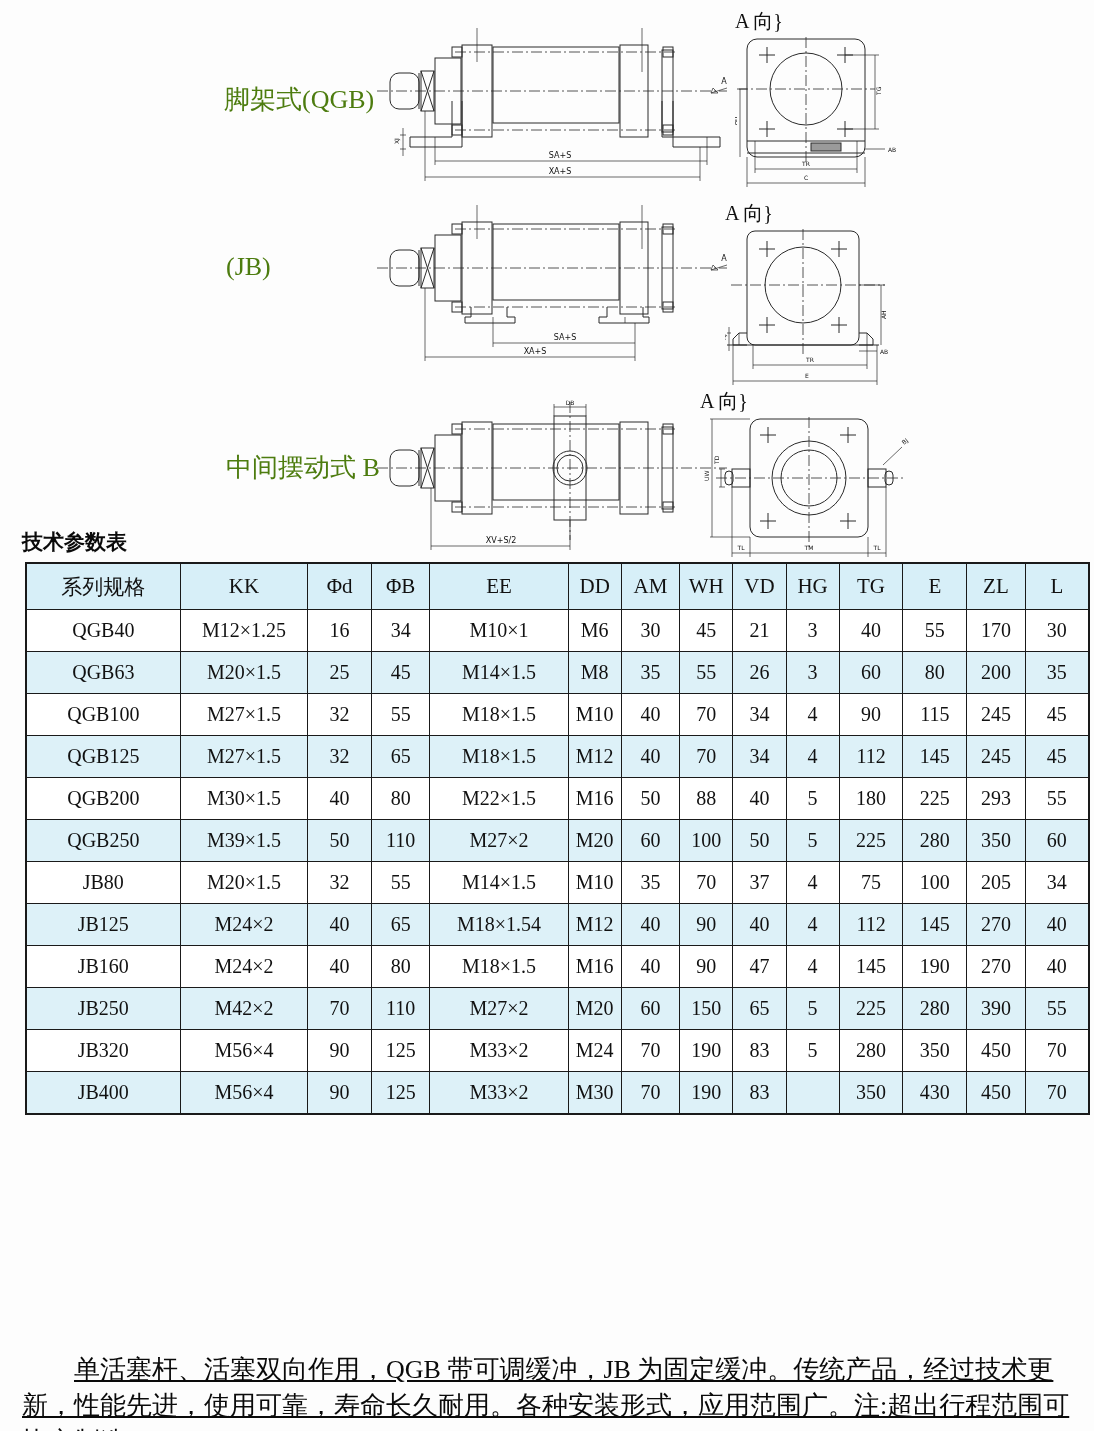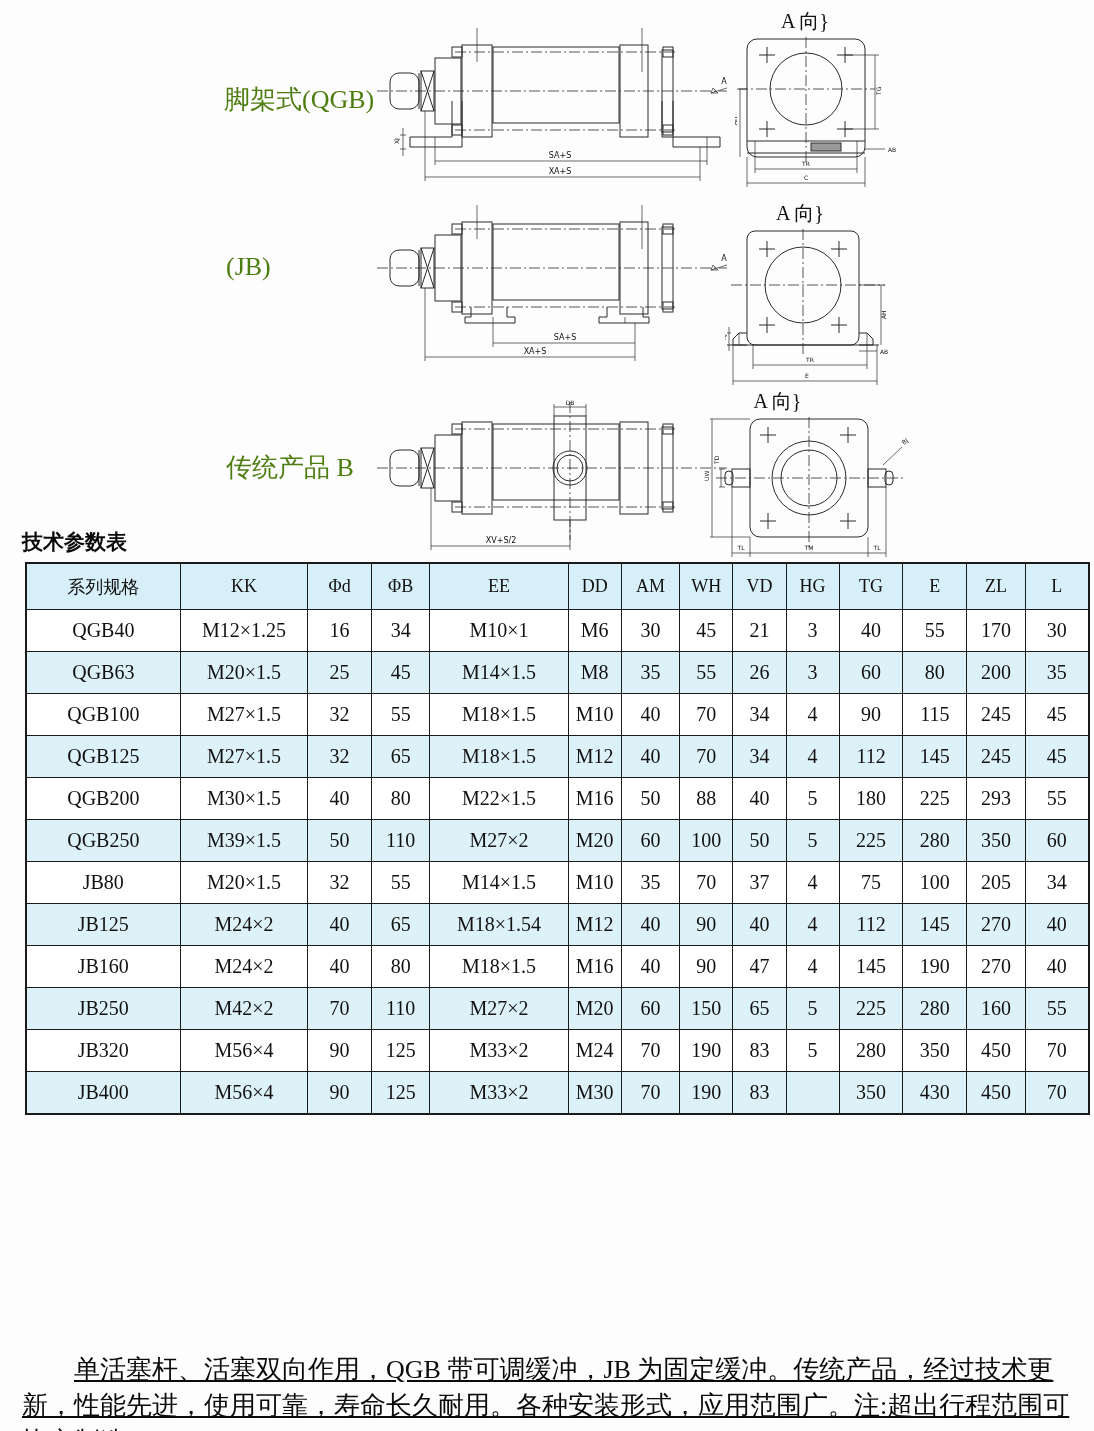--- a/index.html
+++ b/index.html
@@ -18,21 +18,21 @@
     overflow:hidden;
   }
   .diag-label{
     position:absolute;
     font-size:26px;
     color:#4d7c0f;
     white-space:nowrap;
   }
   .aview{position:absolute;}
   .aview-title{
-    text-align:center;
+    text-align:left;
     padding-right:45px;
     font-size:20px;
     color:#111;
     margin-bottom:2px;
     white-space:nowrap;
   }
   svg.draw{display:block;}
   svg.draw line, svg.draw rect, svg.draw path, svg.draw circle, svg.draw polyline{
     stroke:#2a2a2a; fill:none; stroke-width:1;
   }
@@ -58,21 +58,21 @@
     border:2.5px solid var(--border);
   }
   table.params th, table.params td{
     border:1.6px solid var(--border);
     text-align:center; vertical-align:middle;
     white-space:nowrap; overflow:hidden;
     font-family:"Liberation Serif","DejaVu Serif",serif;
     font-weight:normal;
     padding:0;
   }
-  table.params th{height:45px; font-size:18px; background:var(--header-bg);}
+  table.params th{height:45px; font-size:21px; background:var(--header-bg);}
   table.params td{height:41px; font-size:20px;}
   table.params tbody tr:nth-child(even){background:var(--alt-row);}
   .footer-note{
     position:absolute; left:22px; top:1352px; width:1052px;
     font-size:26px; line-height:36px;
     text-indent:2em; color:#0a0a0a;
     margin:0;
     text-decoration:underline;
   }
   .c0{width:14.5%}.c1{width:12%}.c2{width:6%}.c3{width:5.5%}.c4{width:13%}
@@ -237,21 +237,21 @@
       <line class="thin" x1="142" y1="116" x2="142" y2="140"></line>
       <line class="thin" x1="28" y1="136" x2="142" y2="136"></line>
       <text class="tiny" x="85" y="133" text-anchor="middle">TR</text>
       <line class="thin" x1="8" y1="116" x2="8" y2="156"></line>
       <line class="thin" x1="152" y1="116" x2="152" y2="156"></line>
       <line class="thin" x1="8" y1="152" x2="152" y2="152"></line>
       <text class="tiny" x="82" y="149" text-anchor="middle">E</text>
     </svg>
   </div>
 
-  <div class="diag-label" style="left:226px;top:450px;">传统产品 B</div>
+  <div class="diag-label" style="left:226px;top:450px;">中间摆动式 B</div>
 
   <svg class="draw" style="position:absolute;left:375px;top:400px;" width="365" height="155" viewBox="0 0 365 155">
     <line class="cl" x1="2" y1="68" x2="352" y2="68"></line>
     <rect x="15" y="50" width="29" height="36" rx="9"></rect>
     <line x1="44" y1="50" x2="44" y2="86"></line>
     <rect x="46" y="48" width="13" height="40"></rect>
     <line x1="46" y1="48" x2="59" y2="88"></line>
       <line x1="46" y1="88" x2="59" y2="48"></line>
     <rect x="60" y="35" width="26" height="66"></rect>
     <rect x="87" y="22" width="30" height="92"></rect>
@@ -507,21 +507,21 @@
           <td>70</td>
           <td>110</td>
           <td>M27×2</td>
           <td>M20</td>
           <td>60</td>
           <td>150</td>
           <td>65</td>
           <td>5</td>
           <td>225</td>
           <td>280</td>
-          <td>160</td>
+          <td>390</td>
           <td>55</td>
         </tr>
         <tr>
           <td>JB320</td>
           <td>M56×4</td>
           <td>90</td>
           <td>125</td>
           <td>M33×2</td>
           <td>M24</td>
           <td>70</td>

